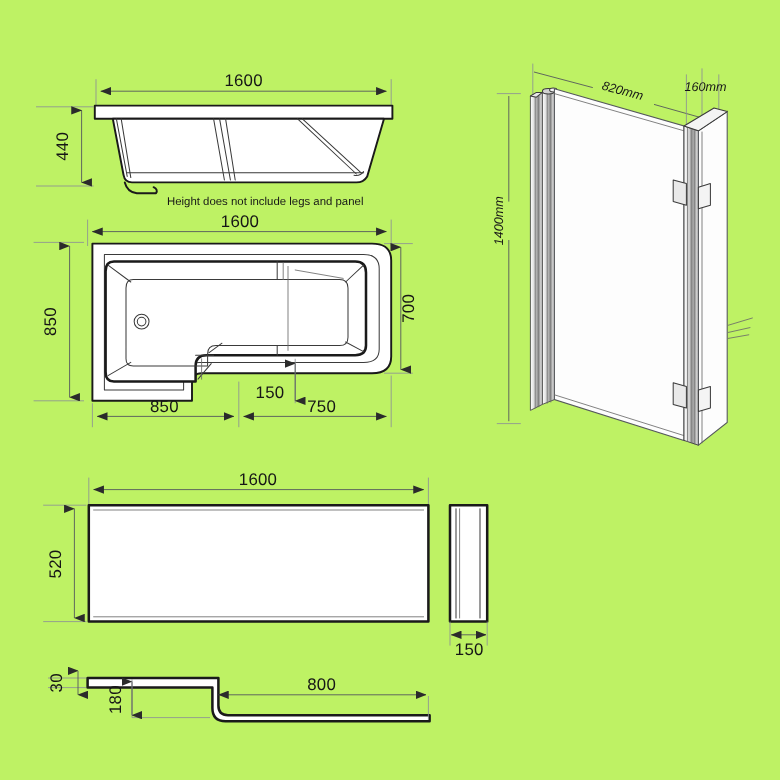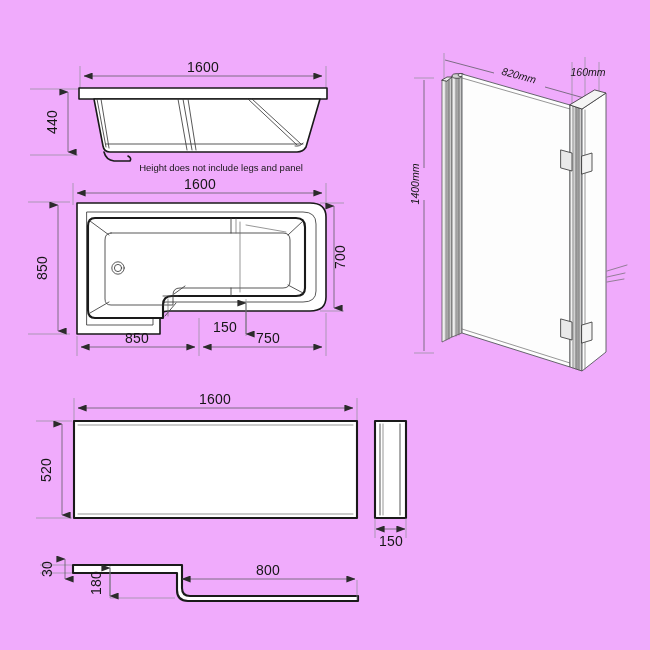--- a/index.html
+++ b/index.html
@@ -11,21 +11,21 @@
   body {
     width: 650px;
     height: 650px;
     overflow: hidden;
     font-family: "Liberation Sans", sans-serif;
   }
   #drawing-root {
     position: relative;
     width: 650px;
     height: 650px;
-    background: #f0abfc;
+    background: #bef264;
   }
   svg.sheet {
     display: block;
     width: 650px;
     height: 650px;
   }
   
   .outline       { fill: none; stroke: #1a1a1a; stroke-width: 1.6; stroke-linejoin: round; stroke-linecap: round; }
   .outline-thick { fill: none; stroke: #1a1a1a; stroke-width: 2.1; stroke-linejoin: round; stroke-linecap: round; }
   .inner         { fill: none; stroke: #3a3a3a; stroke-width: 0.85; stroke-linejoin: round; stroke-linecap: round; }

